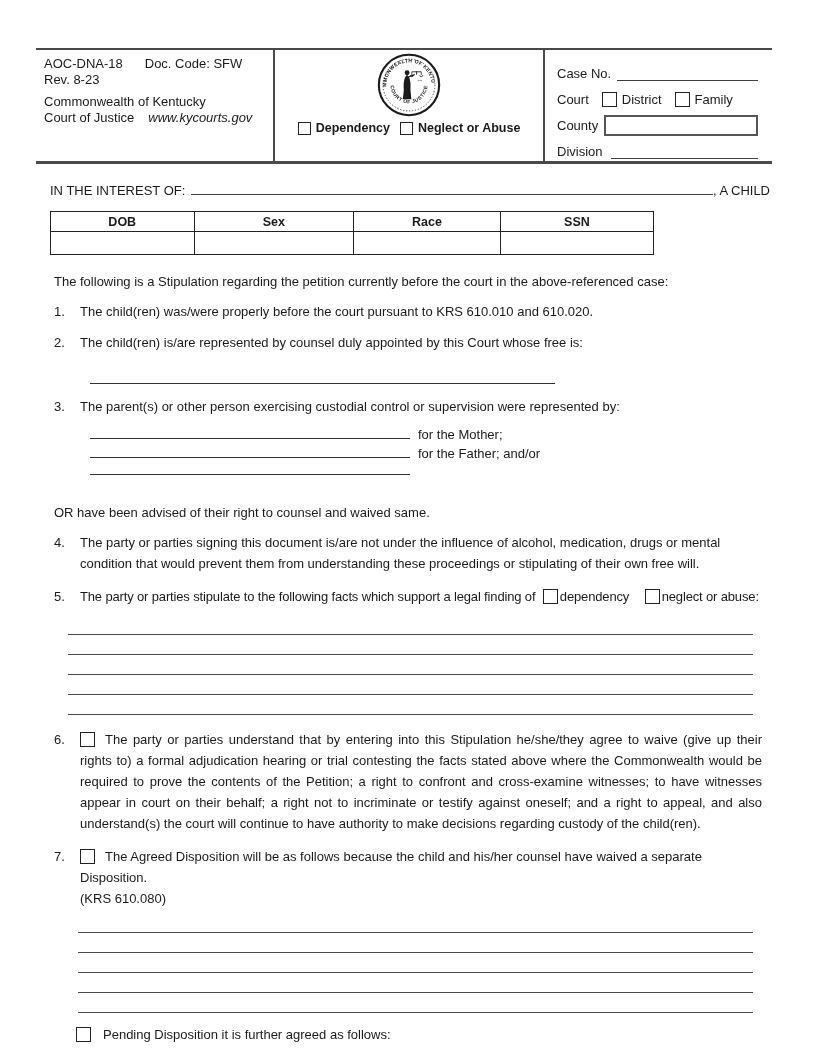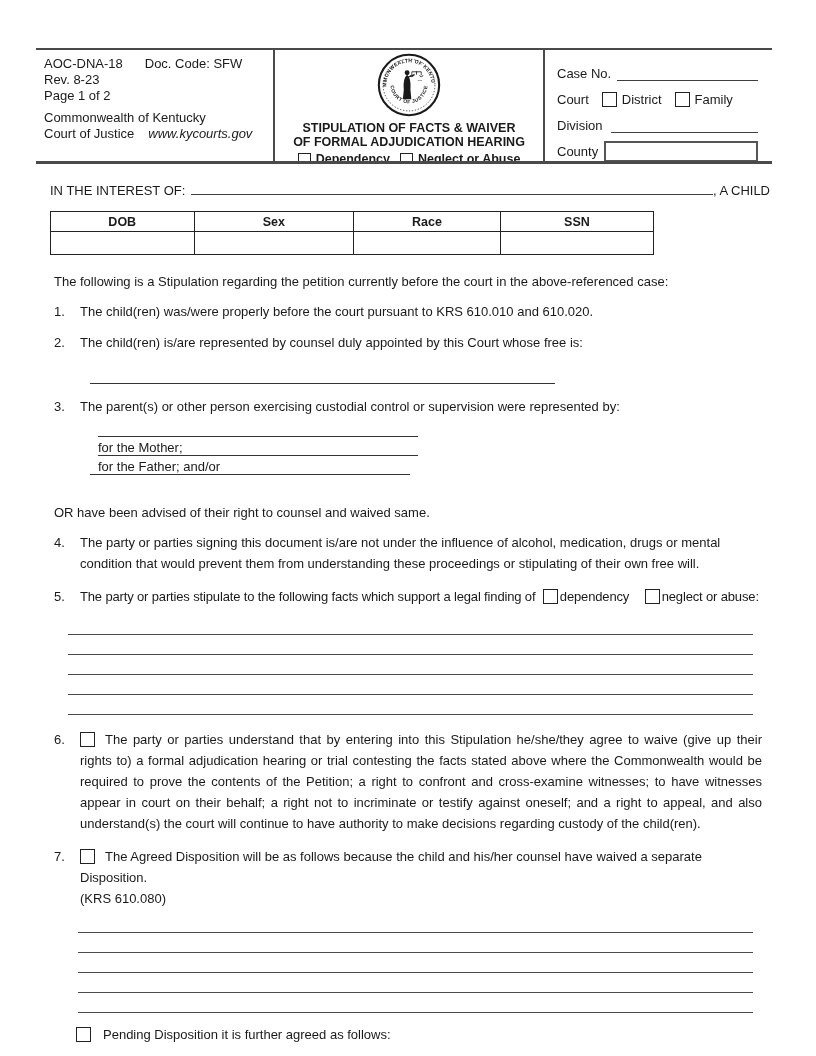--- a/index.html
+++ b/index.html
@@ -53,21 +53,21 @@
   .child-table th { font-size:12.5px; font-weight:bold; height:20px; text-align:center; }
   .child-table td { height:23px; }
   .c1{width:23.8%}.c2{width:26.5%}.c3{width:24.3%}.c4{width:25.4%}
   
   .intro { margin:19px 0 0 18px; }
   .item { display:flex; margin-left:18px; padding-right:10px; line-height:21px; }
   .inum { width:26px; flex:0 0 auto; }
   .ibody { flex:1 1 auto; }
   .mt12{margin-top:12px}.mt14{margin-top:14px}.mt10{margin-top:10px}
   .counsel-line { width:465px; border-bottom:1.2px solid #333; height:16px; margin-left:10px; }
-  .rep-row { display:flex; align-items:baseline; height:19px; margin-left:10px;flex-direction:column; }
+  .rep-row { display:flex; align-items:baseline; height:19px; margin-left:10px; }
   .rep-line { width:320px; border-bottom:1.2px solid #333; height:13px; flex:0 0 auto; }
   .rep-label { margin-left:8px; white-space:nowrap; }
   .or-line { margin:24px 0 0 18px; }
   .tight { letter-spacing:-0.15px; }
   .inline-cb { margin:0 2px 0 4px; }
   .inline-cb-first { margin:0 10px 0 0; }
   .justify { text-align:justify; }
   .wgroup { margin:8px 19px 0 32px; }
   .wgroup2 { margin:4px 19px 0 42px; }
   .wline { height:20px; border-bottom:1.3px solid #4a4a4a; }
@@ -82,21 +82,20 @@
 <div class="page">
 
   <header class="form-header">
 
     <div class="hcol hcol-left">
       <div class="hrow1">
         <span>AOC-DNA-18</span>
         <span>Doc. Code: SFW</span>
       </div>
       <div>Rev. 8-23</div>
-      <div>Page 1 of 2</div>
       <div class="hgap"></div>
       <div>Commonwealth of Kentucky</div>
       <div class="hrow2">
         <span>Court of Justice</span>
         <span class="site">www.kycourts.gov</span>
       </div>
     </div>
 
     <div class="hcol hcol-center">
       <svg class="seal" width="66" height="66" viewBox="0 0 70 70">
@@ -116,24 +115,20 @@
           <circle cx="33" cy="22" r="2.6" stroke="none"></circle>
           <path d="M33 24 C29.5 27 29 33 29.5 40 L28.5 50 L37.5 50 L36.5 40 C37 33 36.5 27 33 24 Z" stroke="none"></path>
           <path d="M33 27 L41 24" stroke-width="1.2" fill="none"></path>
           <path d="M43 20.5 L43 24" stroke-width="0.9" fill="none"></path>
           <path d="M38 21 L48 21" stroke-width="0.9" fill="none"></path>
           <path d="M38 21 L38 24.5 M36.3 24.5 A1.7 1.7 0 0 0 39.7 24.5" stroke-width="0.8" fill="none"></path>
           <path d="M48 21 L48 24.5 M46.3 24.5 A1.7 1.7 0 0 0 49.7 24.5" stroke-width="0.8" fill="none"></path>
           <text x="44" y="31" font-size="2.6" stroke="none" fill="#1a1a1a">JUS</text>
         </g>
       </svg>
-      <div class="hc-title">
-        <div>STIPULATION  OF FACTS &amp; WAIVER</div>
-        <div>OF FORMAL ADJUDICATION HEARING</div>
-      </div>
       <div class="title-cbs">
         <span class="cb cb-sm"></span>
         <span class="cbl">Dependency</span>
         <span class="cb cb-sm"></span>
         <span class="cbl">Neglect or Abuse</span>
       </div>
     </div>
 
     <div class="hcol hcol-right">
       <div class="hr-row">
@@ -141,26 +136,26 @@
         <span class="uline grow"></span>
       </div>
       <div class="hr-row">
         <span>Court</span>
         <span class="cb"></span>
         <span>District</span>
         <span class="cb"></span>
         <span>Family</span>
       </div>
       <div class="hr-row">
+        <span>County</span>
+        <span class="county-box"></span>
+      </div>
+      <div class="hr-row">
         <span>Division</span>
         <span class="division-line"></span>
-      </div>
-      <div class="hr-row">
-        <span>County</span>
-        <span class="county-box"></span>
       </div>
     </div>
   </header>
 
   <div class="interest">
     <span>IN THE INTEREST OF:</span>
     <span class="uline"></span>
     <span>, A CHILD</span>
   </div>
 

